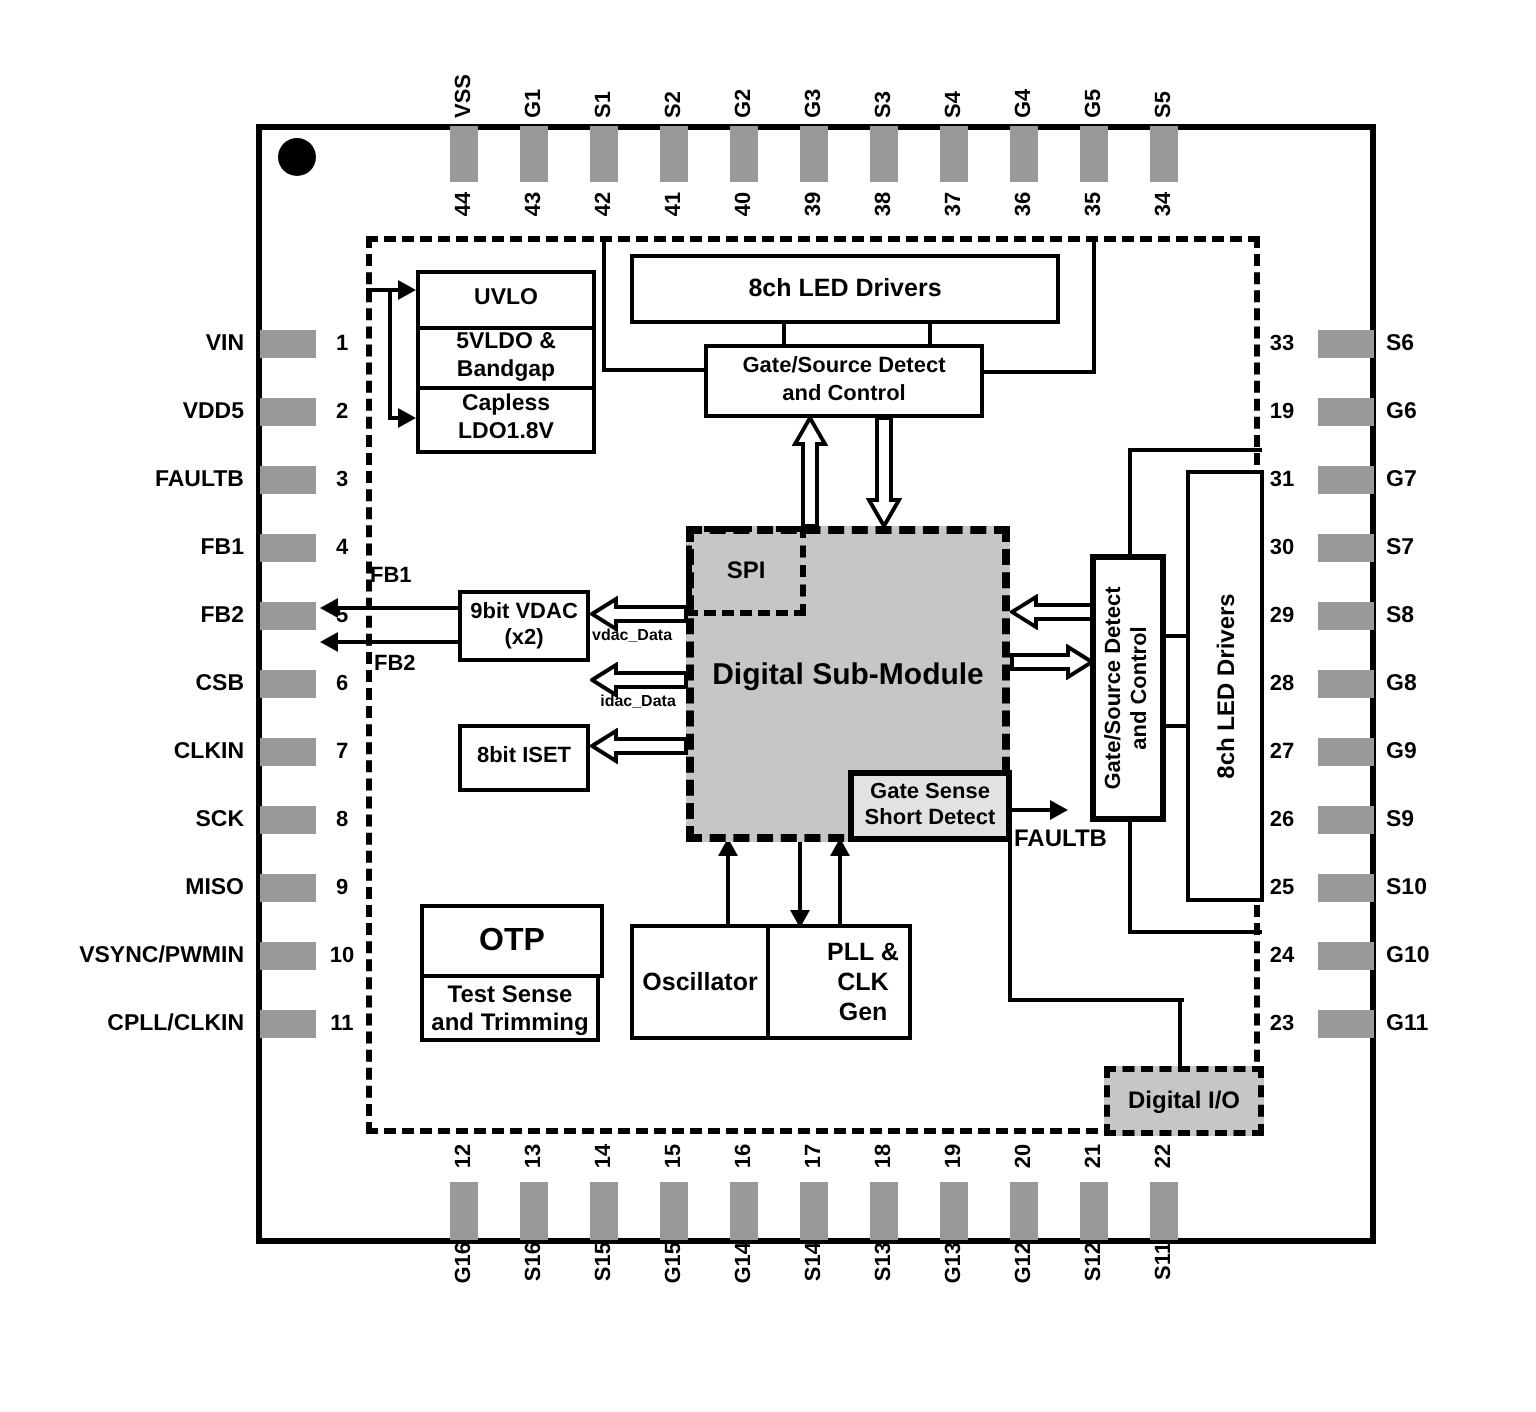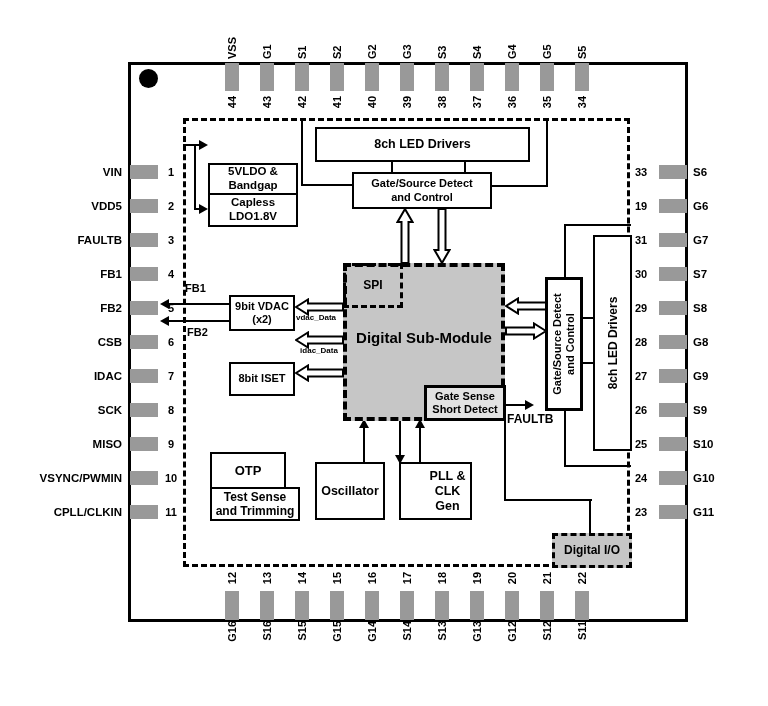--- a/index.html
+++ b/index.html
@@ -124,21 +124,21 @@
       <div class="abs ptxt tac" style="left: 160px; top: 267px; width: 22px;">4</div>
       <div class="abs ptxt tar" style="left: 25px; top: 267px; width: 97px; font-size: 11.5px;">FB1</div>
       <div class="abs bar" style="left: 130px; top: 301px; width: 28px; height: 14px;"></div>
       <div class="abs ptxt tac" style="left: 160px; top: 301px; width: 22px;">5</div>
       <div class="abs ptxt tar" style="left: 25px; top: 301px; width: 97px; font-size: 11.5px;">FB2</div>
       <div class="abs bar" style="left: 130px; top: 335px; width: 28px; height: 14px;"></div>
       <div class="abs ptxt tac" style="left: 160px; top: 335px; width: 22px;">6</div>
       <div class="abs ptxt tar" style="left: 25px; top: 335px; width: 97px; font-size: 11.5px;">CSB</div>
       <div class="abs bar" style="left: 130px; top: 369px; width: 28px; height: 14px;"></div>
       <div class="abs ptxt tac" style="left: 160px; top: 369px; width: 22px;">7</div>
-      <div class="abs ptxt tar" style="left: 25px; top: 369px; width: 97px; font-size: 11.5px;">IDAC</div>
+      <div class="abs ptxt tar" style="left: 25px; top: 369px; width: 97px; font-size: 11.5px;">CLKIN</div>
       <div class="abs bar" style="left: 130px; top: 403px; width: 28px; height: 14px;"></div>
       <div class="abs ptxt tac" style="left: 160px; top: 403px; width: 22px;">8</div>
       <div class="abs ptxt tar" style="left: 25px; top: 403px; width: 97px; font-size: 11.5px;">SCK</div>
       <div class="abs bar" style="left: 130px; top: 437px; width: 28px; height: 14px;"></div>
       <div class="abs ptxt tac" style="left: 160px; top: 437px; width: 22px;">9</div>
       <div class="abs ptxt tar" style="left: 25px; top: 437px; width: 97px; font-size: 11.5px;">MISO</div>
       <div class="abs bar" style="left: 130px; top: 471px; width: 28px; height: 14px;"></div>
       <div class="abs ptxt tac" style="left: 160px; top: 471px; width: 22px;">10</div>
       <div class="abs ptxt tar" style="left: 25px; top: 471px; width: 97px; font-size: 11.5px;">VSYNC/PWMIN</div>
       <div class="abs bar" style="left: 130px; top: 505px; width: 28px; height: 14px;"></div>
@@ -235,44 +235,45 @@
   <svg class="abs busarrow" style="left:295px;top:298px;" width="49" height="18" viewBox="0 0 49 18">
       <polygon points="1,9 13,1.5 13,5.5 48,5.5 48,12.5 13,12.5 13,16.5" fill="#fff" stroke="#000" stroke-width="2"></polygon>
     </svg>
   <svg class="abs busarrow" style="left:295px;top:331px;" width="49" height="18" viewBox="0 0 49 18">
       <polygon points="1,9 13,1.5 13,5.5 48,5.5 48,12.5 13,12.5 13,16.5" fill="#fff" stroke="#000" stroke-width="2"></polygon>
     </svg>
   <svg class="abs busarrow" style="left:295px;top:364px;" width="49" height="18" viewBox="0 0 49 18">
       <polygon points="1,9 13,1.5 13,5.5 48,5.5 48,12.5 13,12.5 13,16.5" fill="#fff" stroke="#000" stroke-width="2"></polygon>
     </svg>
 
+  <div class="abs block" style="left:208px;top:135px;width:90px;height:30px;">UVLO</div>
   <div class="abs block" style="left:208px;top:163px;width:90px;height:32px;">5VLDO &amp;
 Bandgap</div>
   <div class="abs block" style="left:208px;top:193px;width:90px;height:34px;">Capless
 LDO1.8V</div>
 
   <div class="abs block" style="left:315px;top:127px;width:215px;height:35px;font-size:12.5px;">8ch LED Drivers</div>
   <div class="abs block" style="left:352px;top:172px;width:140px;height:37px;font-size:11px;">Gate/Source Detect
 and Control</div>
 
   <div class="abs block gray dashed" style="left:343px;top:263px;width:162px;height:158px;border-width:4px;"></div>
   <div class="abs block dashed nofill b3" style="left:343px;top:263px;width:60px;height:45px;font-size:12px;">SPI</div>
   <div class="abs block lgray b3" style="left:424px;top:385px;width:82px;height:36px;font-size:11px;z-index:5;">Gate Sense
 Short Detect</div>
   <div class="abs slabel" style="left:345px;top:329px;width:158px;text-align:center;font-size:15px;z-index:5;">Digital Sub-Module</div>
 
   <div class="abs block" style="left:229px;top:295px;width:66px;height:36px;font-size:11px;">9bit VDAC
 (x2)</div>
   <div class="abs block" style="left:229px;top:362px;width:66px;height:34px;font-size:11px;">8bit ISET</div>
 
-  <div class="abs block" style="left:210px;top:452px;width:76px;height:37px;font-size:13px;">OTP</div>
+  <div class="abs block" style="left:210px;top:452px;width:92px;height:37px;font-size:16px;">OTP</div>
   <div class="abs block" style="left:210px;top:487px;width:90px;height:34px;font-size:12px;">Test Sense
 and Trimming</div>
   <div class="abs block" style="left:315px;top:462px;width:70px;height:58px;font-size:12.5px;">Oscillator</div>
-  <div class="abs block" style="left:399px;top:462px;width:73px;height:58px;font-size:12.5px;padding-left:24px;">PLL &amp;
+  <div class="abs block" style="left:383px;top:462px;width:73px;height:58px;font-size:12.5px;padding-left:24px;">PLL &amp;
 CLK Gen</div>
 
   <div class="abs block b3" style="left:545px;top:277px;width:38px;height:134px;">
     <div class="vtext" style="width:134px;height:34px;font-size:11px;font-weight:bold;">Gate/Source Detect
 and Control</div>
   </div>
   <div class="abs block" style="left:593px;top:235px;width:39px;height:216px;">
     <div class="vtext" style="width:216px;height:18px;font-size:12px;font-weight:bold;white-space:nowrap;">8ch LED Drivers</div>
   </div>
 

